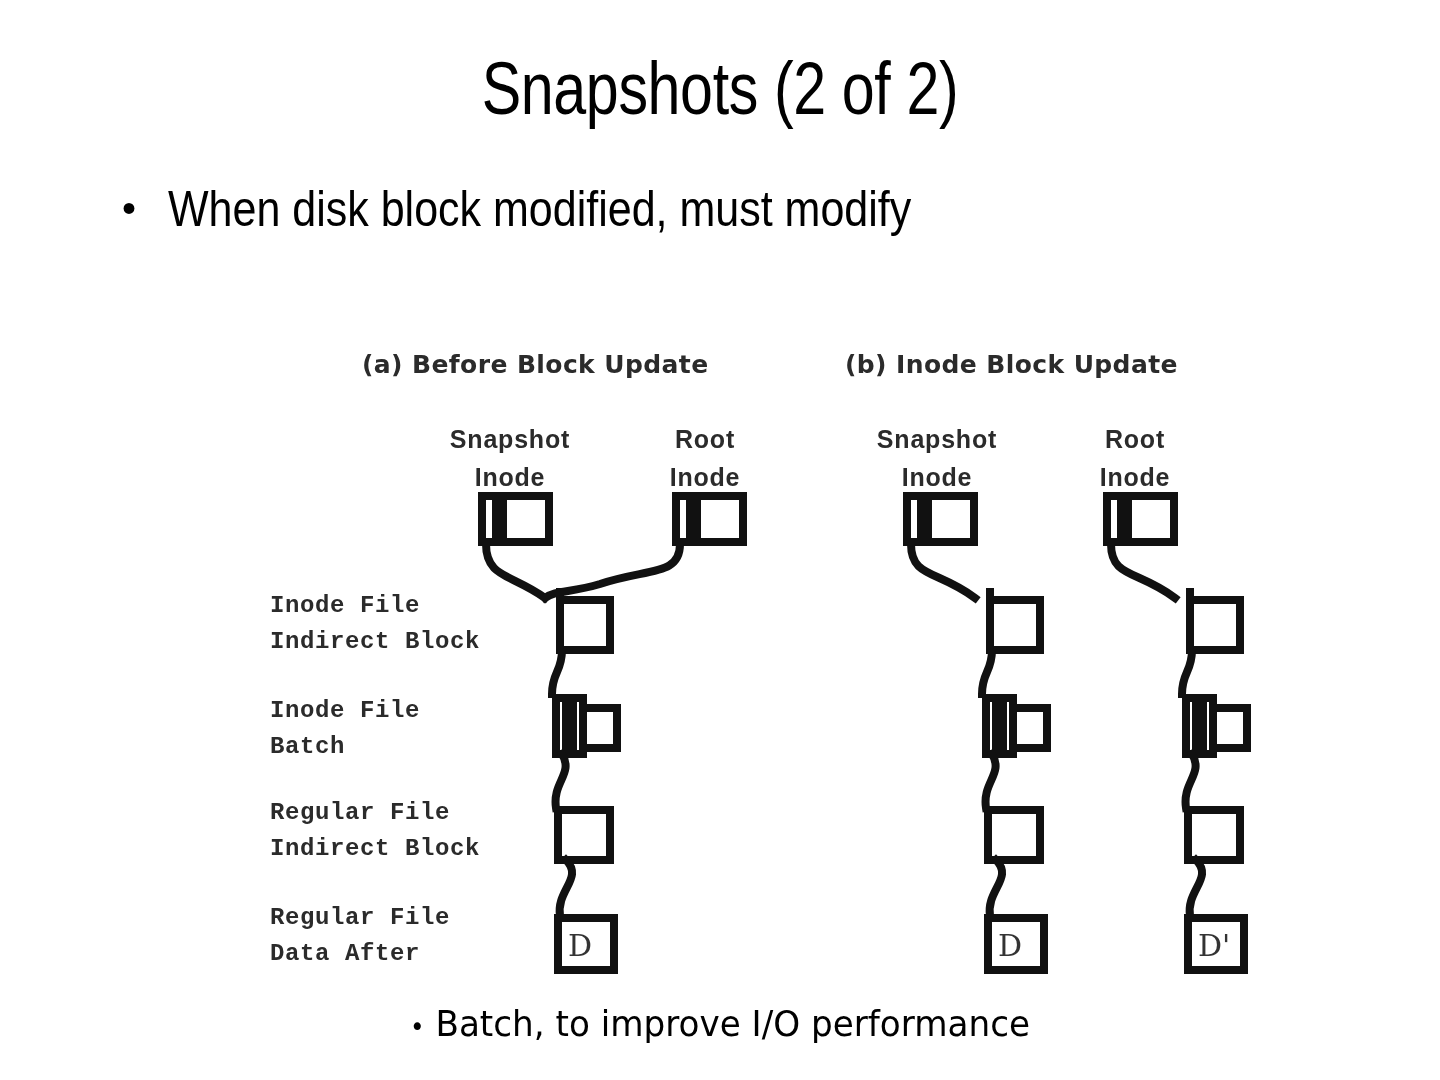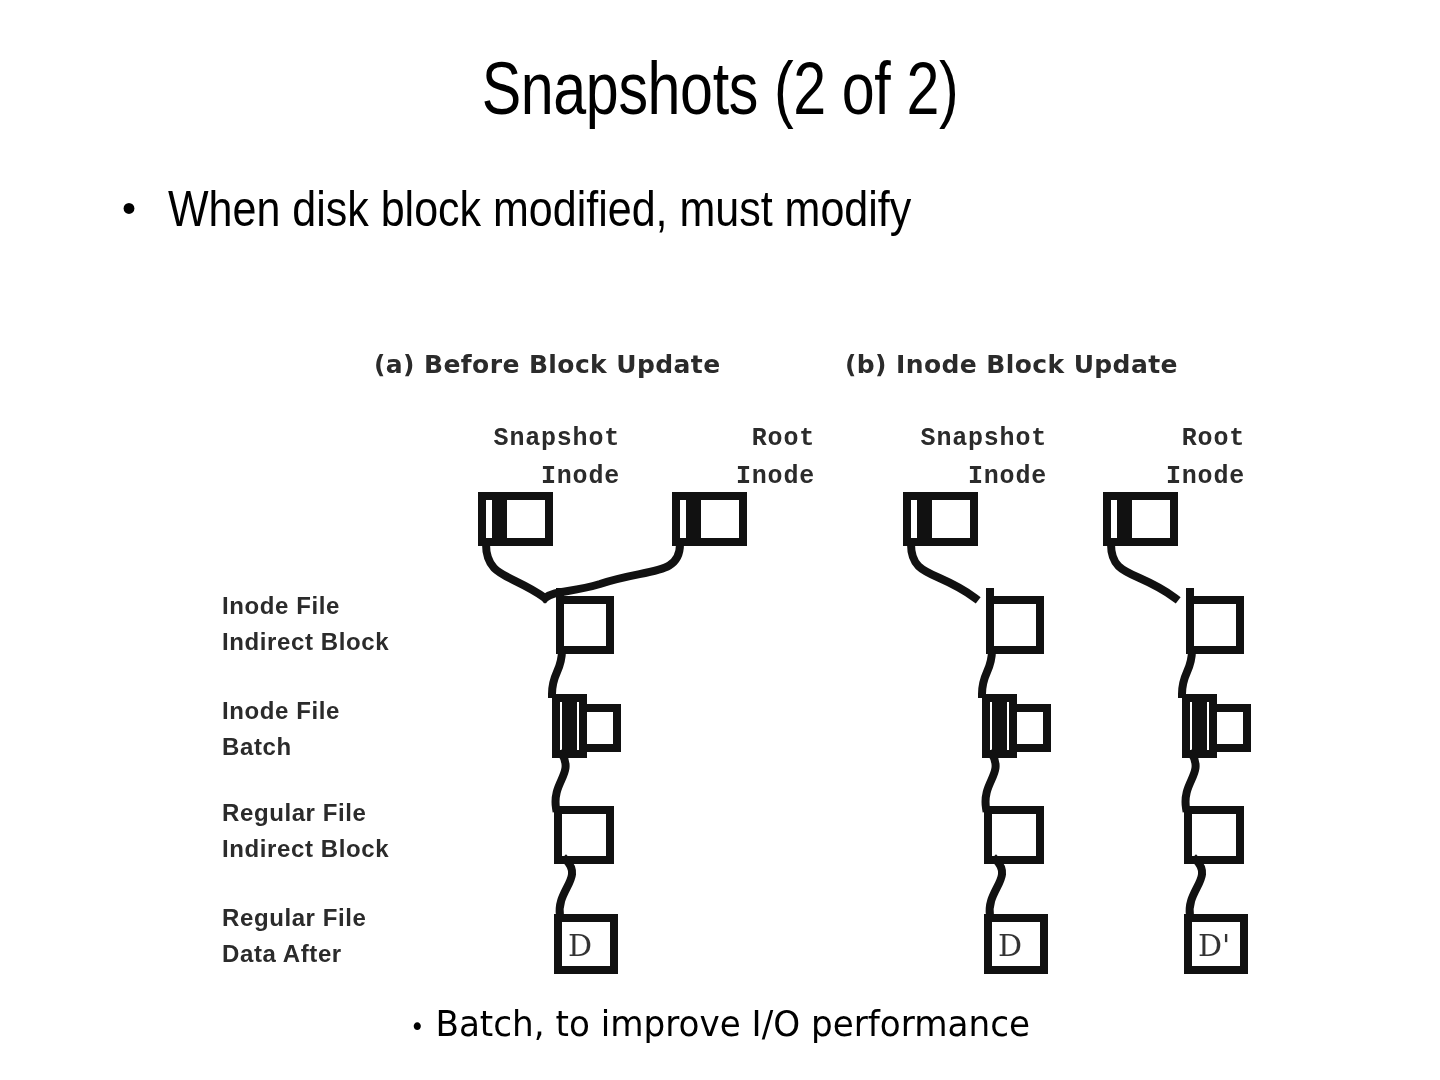--- a/index.html
+++ b/index.html
@@ -80,38 +80,39 @@
     position: absolute;
     font-family: "DejaVu Sans", sans-serif;
     font-size: 25px;
     font-weight: 700;
     letter-spacing: 0.4px;
     color: #2b2b2b;
     white-space: nowrap;
   }
   .col-heading {
     position: absolute;
-    font-family: Liberation Mono, monospace;
+    font-family: Liberation Sans, sans-serif;
     font-size: 25px;
     font-weight: 700;
     letter-spacing: 0.8px;
     color: #2b2b2b;
-    text-align: right;
+    text-align: center;
     line-height: 38px;
     white-space: nowrap;
   }
   .row-label {
     position: absolute;
-    font-family: Liberation Sans, sans-serif;
+    font-family: Liberation Mono, monospace;
     font-size: 24px;
     font-weight: 700;
     letter-spacing: 0.6px;
     color: #2b2b2b;
     line-height: 36px;
     white-space: nowrap;
+    margin-left: 48px;
   }
 
   
   #footer-note {
     position: absolute;
     left: 0;
     top: 1000px;
     width: 1440px;
     text-align: center;
     font-family: "DejaVu Sans", sans-serif;
@@ -129,21 +130,21 @@
 
 <div id="bullet-block">
   <div class="bullet-row">
     <span class="bullet-dot">•</span>
     <span class="bullet-text">When disk block modified, must modify</span>
   </div>
 </div>
 
 <div id="figure">
 
-  <div class="panel-heading" style="left:362px; top:20px;margin-left:12px;">(a) Before Block Update</div>
+  <div class="panel-heading" style="left:362px; top:20px;">(a) Before Block Update</div>
   <div class="panel-heading" style="left:845px; top:20px;">(b) Inode Block Update</div>
 
   <div class="col-heading" style="left:400px; top:90px; width:220px;">
     <div>Snapshot</div>
     <div>Inode</div>
   </div>
   <div class="col-heading" style="left:595px; top:90px; width:220px;">
     <div>Root</div>
     <div>Inode</div>
   </div>

